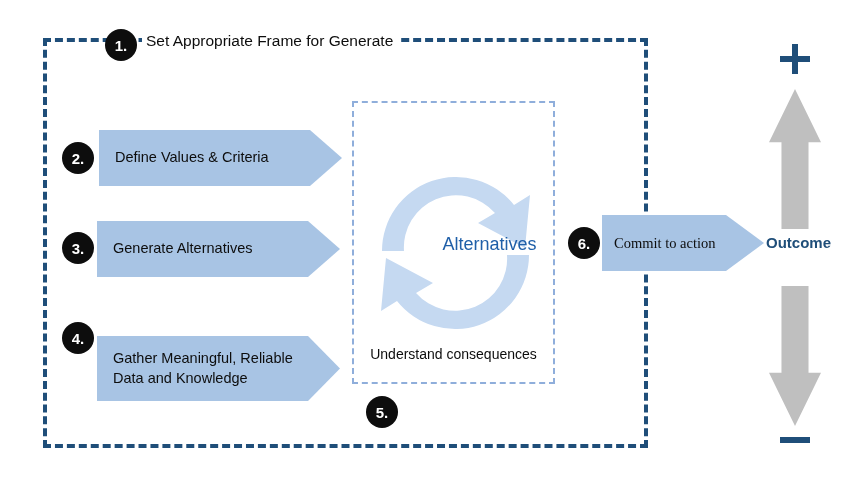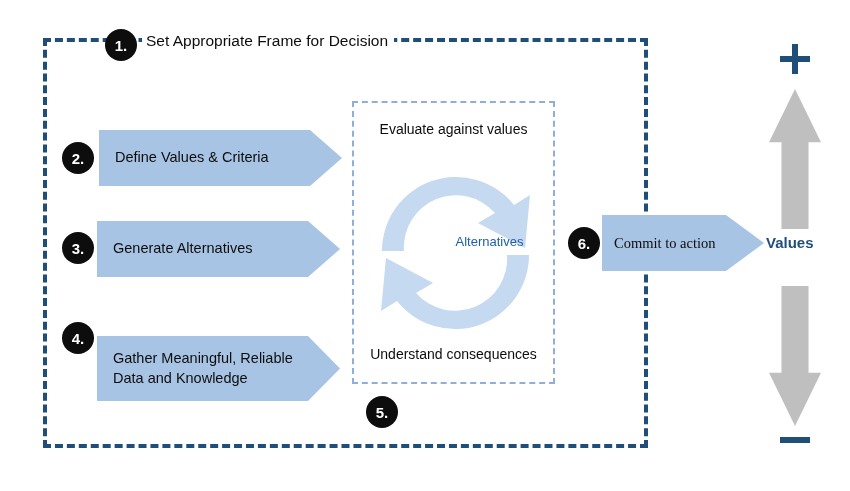--- a/index.html
+++ b/index.html
@@ -94,21 +94,21 @@
     font-size: 14px;
     color: #0d0d0d;
   }
   #alt-caption-top { top: 18px; }
   #alt-caption-bottom { bottom: 20px; }
   #alt-center-label {
     position: absolute;
     width: 100%;
     top: 131px;
     text-align: center;
-    font-size: 13px;
+    font-size: 18px;
     color: #1F5FA8;
     z-index: 4;
     padding-left: 36px;
   }
   #cycle-svg {
     position: absolute;
     left: 0;
     top: 40px;
     width: 203px;
     height: 205px;
@@ -193,40 +193,39 @@
   }
 </style>
 </head>
 <body>
 
 <div id="canvas">
 
   <div id="decision-frame"></div>
 
   <div class="step-badge" style="left:105px; top:29px;">1.</div>
-  <div id="step1-title">Set Appropriate Frame for Decision</div>
+  <div id="step1-title">Set Appropriate Frame for Generate</div>
 
   <div class="step-badge" style="left:62px; top:142px;">2.</div>
   <div class="chev" style="left:99px; top:130px; width:243px; height:56px;">
     <span class="chev-label">Define Values &amp; Criteria</span>
   </div>
 
   <div class="step-badge" style="left:62px; top:232px;">3.</div>
   <div class="chev" style="left:97px; top:221px; width:243px; height:56px;">
     <span class="chev-label">Generate Alternatives</span>
   </div>
 
   <div class="step-badge" style="left:62px; top:322px;">4.</div>
   <div class="chev" style="left:97px; top:312px; width:243px; height:65px;margin-top:24px;">
     <span class="chev-label">Gather Meaningful, Reliable
 Data and Knowledge</span>
   </div>
 
   <div id="alt-box">
-    <div class="alt-caption" id="alt-caption-top">Evaluate against values</div>
 
     <svg id="cycle-svg" viewBox="0 0 203 205">
 
       <path d="M 28 108
                A 74 74 0 0 1 160 62
                L 176 52
                L 171 105
                L 124 80
                L 141 70
                A 52 52 0 0 0 50 108
@@ -247,20 +246,20 @@
     <div class="alt-caption" id="alt-caption-bottom">Understand consequences</div>
   </div>
 
   <div class="step-badge" style="left:366px; top:396px;">5.</div>
 
   <div class="step-badge" style="left:568px; top:227px;">6.</div>
   <div id="commit-arrow">
     <span id="commit-label">Commit to action</span>
   </div>
 
-  <div id="outcome-label">Values</div>
+  <div id="outcome-label">Outcome</div>
 
   <div id="plus-sign"></div>
   <div class="big-gray-arrow" id="arrow-up"></div>
   <div class="big-gray-arrow" id="arrow-down"></div>
   <div id="minus-sign"></div>
 
 </div>
 
 </body></html>

